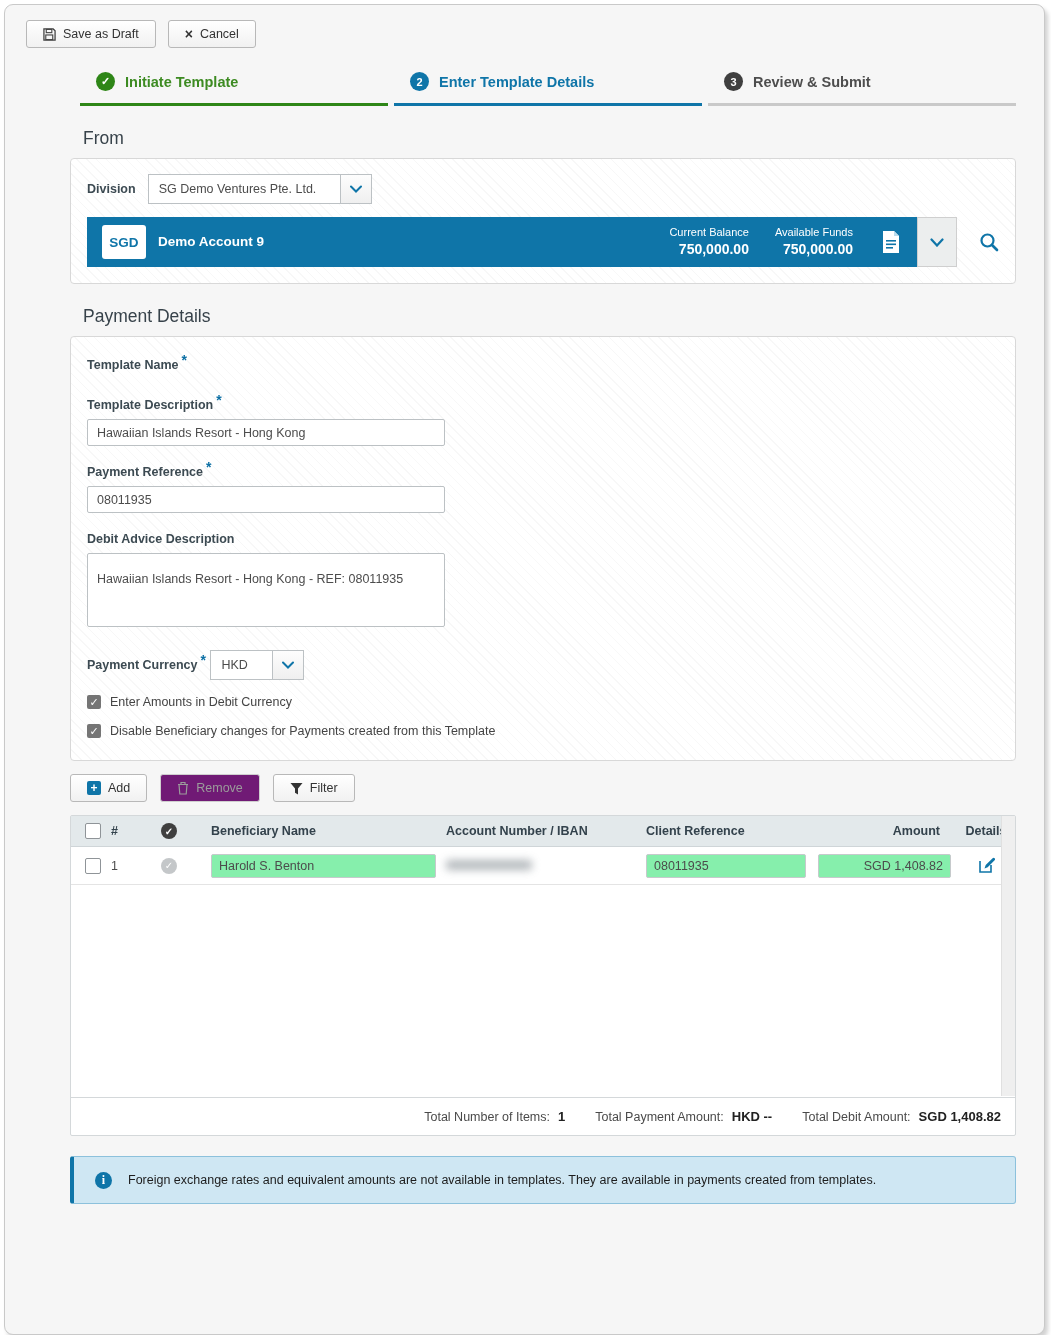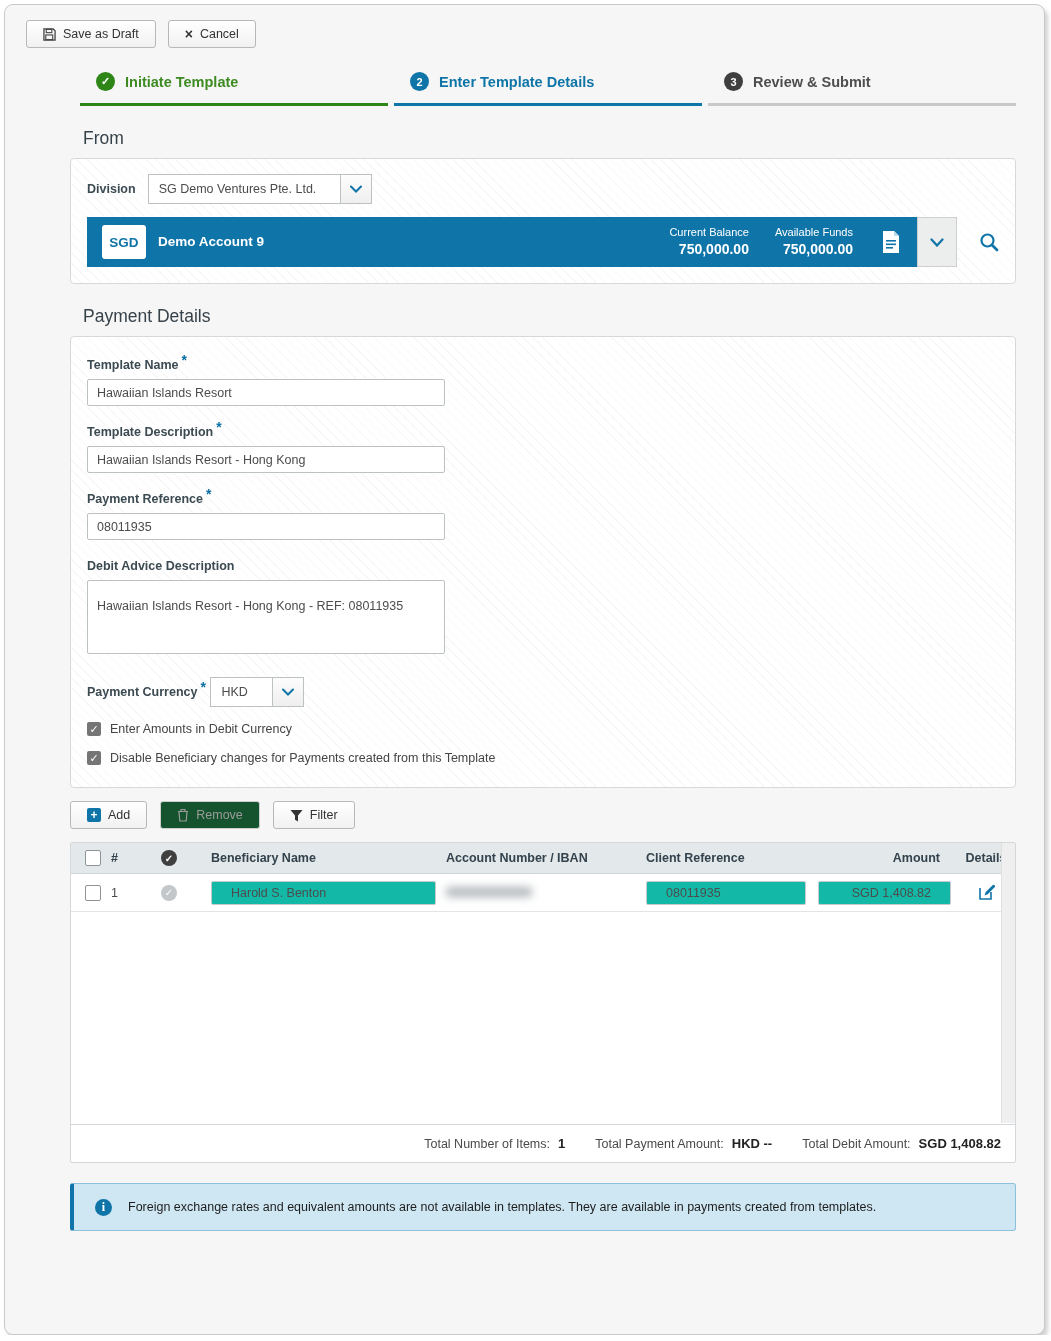--- a/index.html
+++ b/index.html
@@ -6,21 +6,21 @@
   .page{position:relative;width:1041px;height:1331px;margin:4px auto 0 4px;background:#f6f6f6;
         border:1px solid #c9c9c9;border-radius:9px;box-shadow:3px 4px 4px rgba(0,0,0,.18);
         overflow:hidden;box-sizing:border-box;}
   .page-title{margin:18px 0 0 20px;font-size:21px;font-weight:700;color:#17395c;letter-spacing:.2px;}
   
   .toolbar{display:flex;gap:12px;margin:15px 0 0 21px;}
   .btn{display:inline-flex;align-items:center;gap:7px;height:28px;padding:0 16px;box-sizing:border-box;
        background:linear-gradient(#ffffff,#f1f1f1);border:1px solid #b8b8b8;border-radius:3px;
        font-size:12.5px;color:#333;cursor:pointer;}
   .btn .x-glyph{font-size:14px;font-weight:900;color:#333;line-height:1;}
-  .btn.disabled{background:#14532d;color:#9b9b9b;border-color:#cfcfcf;cursor:default;}
+  .btn.disabled{background:#701a75;color:#9b9b9b;border-color:#cfcfcf;cursor:default;}
   
   .steps{display:flex;gap:6px;margin:24px 28px 0 75px;}
   .step{flex:1;display:flex;align-items:center;gap:10px;padding:0 0 12px 16px;border-bottom:3px solid #ccc;}
   .step-circle{width:19px;height:19px;border-radius:50%;display:flex;align-items:center;justify-content:center;
                color:#fff;font-size:11px;font-weight:700;flex:0 0 auto;}
   .step1 .step-circle{background:#2e8617;}
   .step2 .step-circle{background:#0f75a8;}
   .step3 .step-circle{background:#3f3f3f;}
   .step1{border-bottom-color:#2e8617;}
   .step2{border-bottom-color:#0f75a8;}
@@ -87,22 +87,22 @@
   .col-num{width:50px;}
   .col-status{width:50px;display:flex;}
   .col-name{width:235px;}
   .col-account{width:200px;}
   .col-client{width:172px;}
   .col-amount{width:140px;text-align:right;padding-right:18px;box-sizing:border-box;}
   .col-details{width:56px;display:flex;justify-content:center;}
   .check-circle{width:16px;height:16px;border-radius:50%;background:#3f3f3f;color:#fff;font-size:10px;
                 display:flex;align-items:center;justify-content:center;}
   .check-circle.muted{background:#c4c7c9;}
-  .cell-input{height:24px;box-sizing:border-box;border:1px solid #c6cacc;border-radius:2px;padding:0 19px;
-              font-size:12.5px;color:#4c4c4c;font-family:"Liberation Sans",sans-serif;background:#14b8a6;}
+  .cell-input{height:24px;box-sizing:border-box;border:1px solid #c6cacc;border-radius:2px;padding:0 7px;
+              font-size:12.5px;color:#4c4c4c;font-family:"Liberation Sans",sans-serif;background:#86efac;}
   .t-empty{height:212px;}
   .scroll-track{position:absolute;top:0;right:0;width:13px;height:280px;background:#efefef;border-left:1px solid #e0e0e0;cursor:pointer;}
   .t-footer{height:37px;border-top:1px solid #d4d8da;display:flex;align-items:center;justify-content:flex-end;
             gap:8px;padding-right:14px;font-size:12.5px;color:#4a4a4a;}
   .t-footer .tot-value{font-weight:700;color:#222;font-size:13px;}
   .tot-gap{width:14px;}
   
   .info-banner{display:flex;align-items:center;margin-top:20px;background:#cfe7f3;border:1px solid #8cc1dc;
                border-left:4px solid #0f75a8;border-radius:3px;height:48px;box-sizing:border-box;}
   .info-icon{width:17px;height:17px;border-radius:50%;background:#0f75a8;color:#fff;font-size:12px;font-weight:700;
@@ -203,21 +203,20 @@
         </span>
       </div>
     </div>
 
     <div class="section-heading">Payment Details</div>
 
     <div class="panel pd-panel">
 
       <div class="pd-field">
         <span class="field-label">Template Name</span><span class="req">*</span>
-        <input class="text-input" type="text" value="Hawaiian Islands Resort" style="">
       </div>
 
       <div class="pd-field">
         <span class="field-label">Template Description</span><span class="req">*</span>
         <input class="text-input" type="text" value="Hawaiian Islands Resort - Hong Kong" style="">
       </div>
 
       <div class="pd-field">
         <span class="field-label">Payment Reference</span><span class="req">*</span>
         <input class="text-input" type="text" value="08011935" style="">

